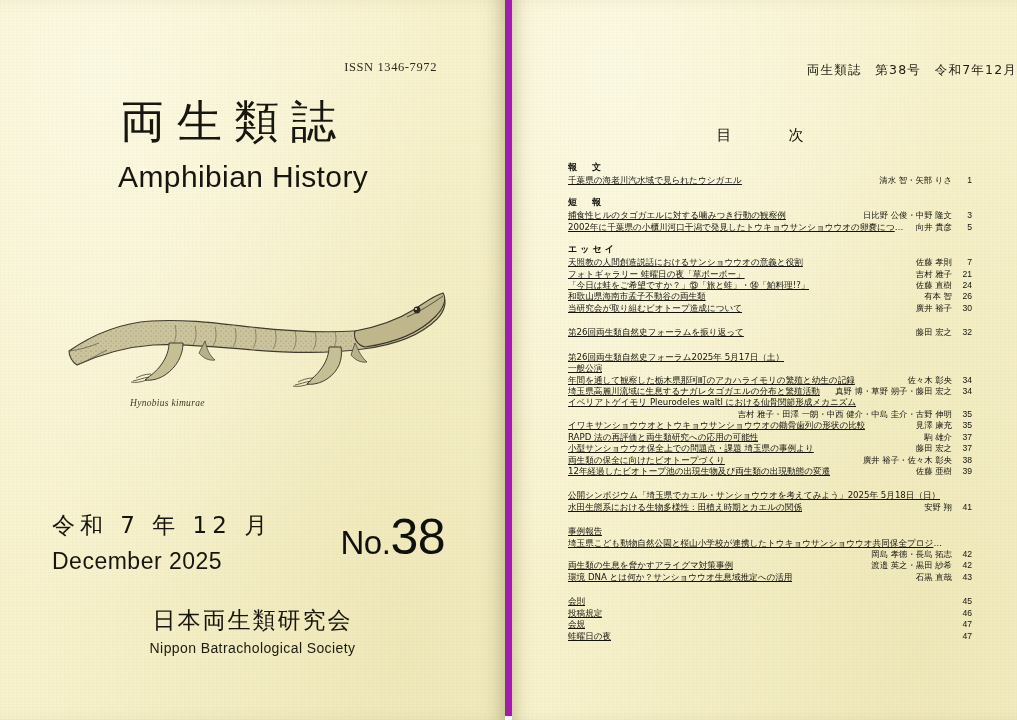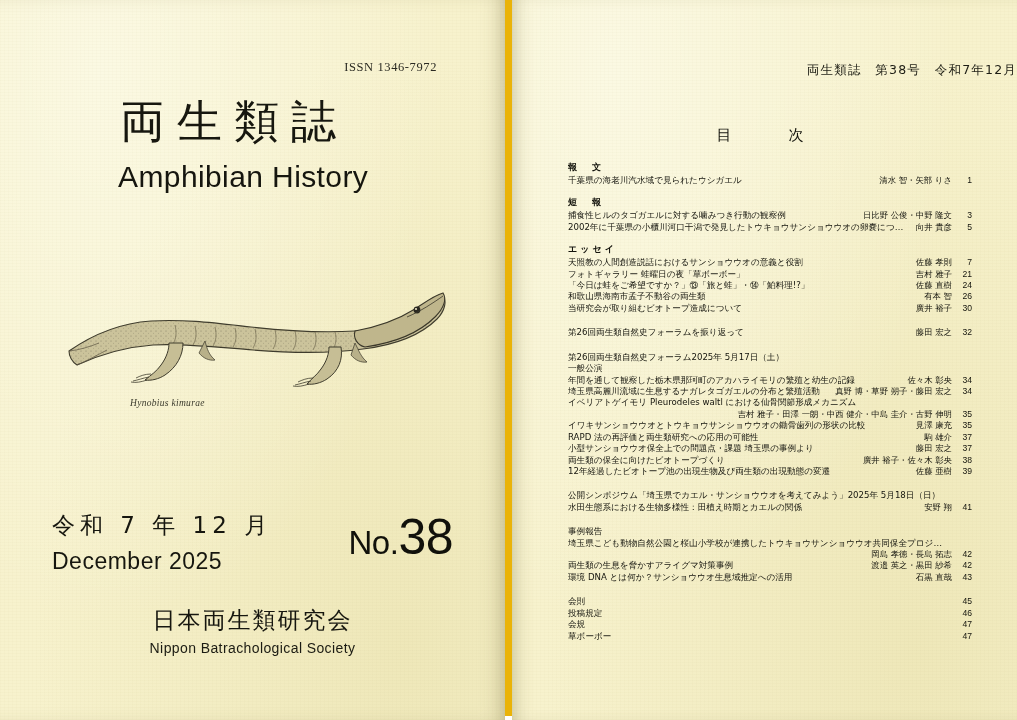--- a/index.html
+++ b/index.html
@@ -10,21 +10,21 @@
   body {
     width: 1017px;
     height: 720px;
     font-family: "Liberation Sans", sans-serif;
     overflow: hidden;
   }
   .spread {
     position: relative;
     width: 1017px;
     height: 716px;
-    background: #eab308;
+    background: #a21caf;
     display: flex;
   }
   
   .page {
     position: relative;
     background: #f7f2cd;
     background-image:
       radial-gradient(ellipse at 20% 10%, rgba(255,255,245,0.55), rgba(0,0,0,0) 60%),
       radial-gradient(ellipse at 80% 90%, rgba(228,219,160,0.45), rgba(0,0,0,0) 65%);
     box-sizing: border-box;
@@ -115,21 +115,21 @@
     top: 548px;
     left: 52px;
     font-family: "Liberation Sans", sans-serif;
     font-size: 23px;
     letter-spacing: 0.5px;
     color: #16160f;
   }
   .issue-no {
     position: absolute;
     top: 508px;
-    right: 52px;
+    right: 60px;
     font-family: "Liberation Sans", sans-serif;
     font-size: 50px;
     font-weight: 400;
     color: #11110b;
     letter-spacing: -0.5px;
   }
   .issue-no .no-label { font-size: 33px; }
   .society-jp {
     position: absolute;
     top: 605px;
@@ -197,20 +197,21 @@
   .gap-l { height: 13px; }
   .row {
     display: flex;
     align-items: baseline;
     white-space: nowrap;
   }
   .row .t {
     flex: 0 1 auto;
     overflow: hidden;
     text-overflow: ellipsis;
+    text-decoration: underline;
   }
   .row .sp { flex: 1 1 auto; min-width: 4px; }
   .row .au {
     flex: 0 0 auto;
     text-align: right;
     padding-right: 7px;
     font-size: 8.4px;
   }
   .row .pg {
     flex: 0 0 13px;
@@ -502,21 +503,21 @@
           <span class="au"></span>
           <span class="pg">46</span>
         </div>
         <div class="row">
           <span class="t">会規</span>
           <span class="sp"></span>
           <span class="au"></span>
           <span class="pg">47</span>
         </div>
         <div class="row">
-          <span class="t">草ボーボー</span>
+          <span class="t">蛙曜日の夜</span>
           <span class="sp"></span>
           <span class="au"></span>
           <span class="pg">47</span>
         </div>
       </div>
   </div>
 
 </div>
 
 </body></html>

